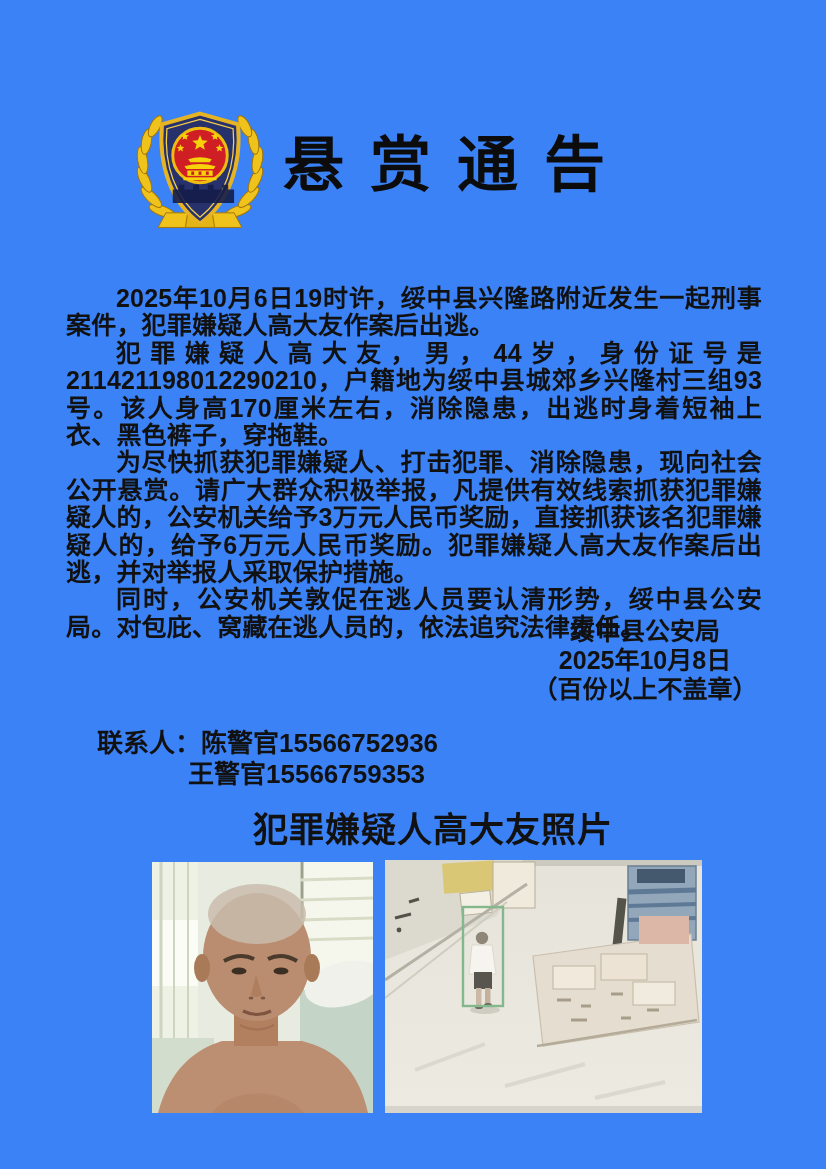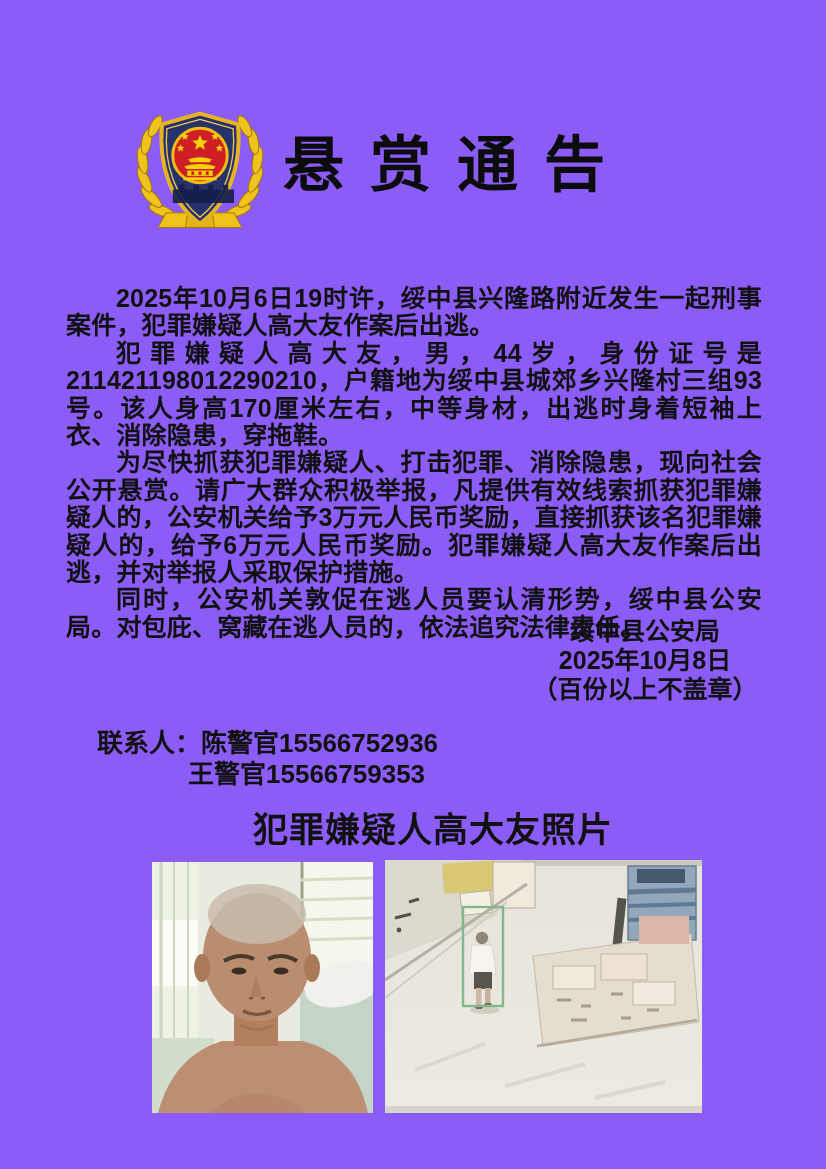--- a/index.html
+++ b/index.html
@@ -1,18 +1,18 @@
 <!DOCTYPE html>
 <html lang="zh-CN"><head>
 <meta charset="utf-8">
 <style>
   html,body{margin:0;padding:0;background:#ffffff;}
   .page{
     position:relative;width:826px;height:1169px;margin:0 auto;
-    background:#8b5cf6;overflow:hidden;
+    background:#3b82f6;overflow:hidden;
     font-family:"Liberation Sans","DejaVu Sans",sans-serif;
     color:#111111;
   }
   .badge{position:absolute;left:127px;top:109px;width:146px;height:124px;}
   .badge svg{width:100%;height:100%;display:block;}
   .title{
     position:absolute;left:283px;top:126px;margin:0;
     font-family:"Liberation Serif","DejaVu Serif",serif;
     font-weight:700;font-size:61px;line-height:80px;
     letter-spacing:26px;white-space:nowrap;color:#0c0c0c;
@@ -91,21 +91,21 @@
         <rect x="73.5" y="63.5" width="3" height="3.5"></rect>
         <rect x="81" y="63.5" width="3" height="3.5"></rect>
       </g>
     </svg>
   </div>
 
   <h1 class="title">悬赏通告</h1>
 
   <div class="body-text">
     <p>2025年10月6日19时许，绥中县兴隆路附近发生一起刑事案件，犯罪嫌疑人高大友作案后出逃。</p>
-    <p>犯罪嫌疑人高大友，男，44岁，身份证号是211421198012290210，户籍地为绥中县城郊乡兴隆村三组93号。该人身高170厘米左右，中等身材，出逃时身着短袖上衣、消除隐患，穿拖鞋。</p>
+    <p>犯罪嫌疑人高大友，男，44岁，身份证号是211421198012290210，户籍地为绥中县城郊乡兴隆村三组93号。该人身高170厘米左右，消除隐患，出逃时身着短袖上衣、黑色裤子，穿拖鞋。</p>
     <p>为尽快抓获犯罪嫌疑人、打击犯罪、消除隐患，现向社会公开悬赏。请广大群众积极举报，凡提供有效线索抓获犯罪嫌疑人的，公安机关给予3万元人民币奖励，直接抓获该名犯罪嫌疑人的，给予6万元人民币奖励。犯罪嫌疑人高大友作案后出逃，并对举报人采取保护措施。</p>
     <p>同时，公安机关敦促在逃人员要认清形势，绥中县公安局。对包庇、窝藏在逃人员的，依法追究法律责任。</p>
   </div>
 
   <div class="signature">
     <div>绥中县公安局</div>
     <div>2025年10月8日</div>
     <div>（百份以上不盖章）</div>
   </div>
 

